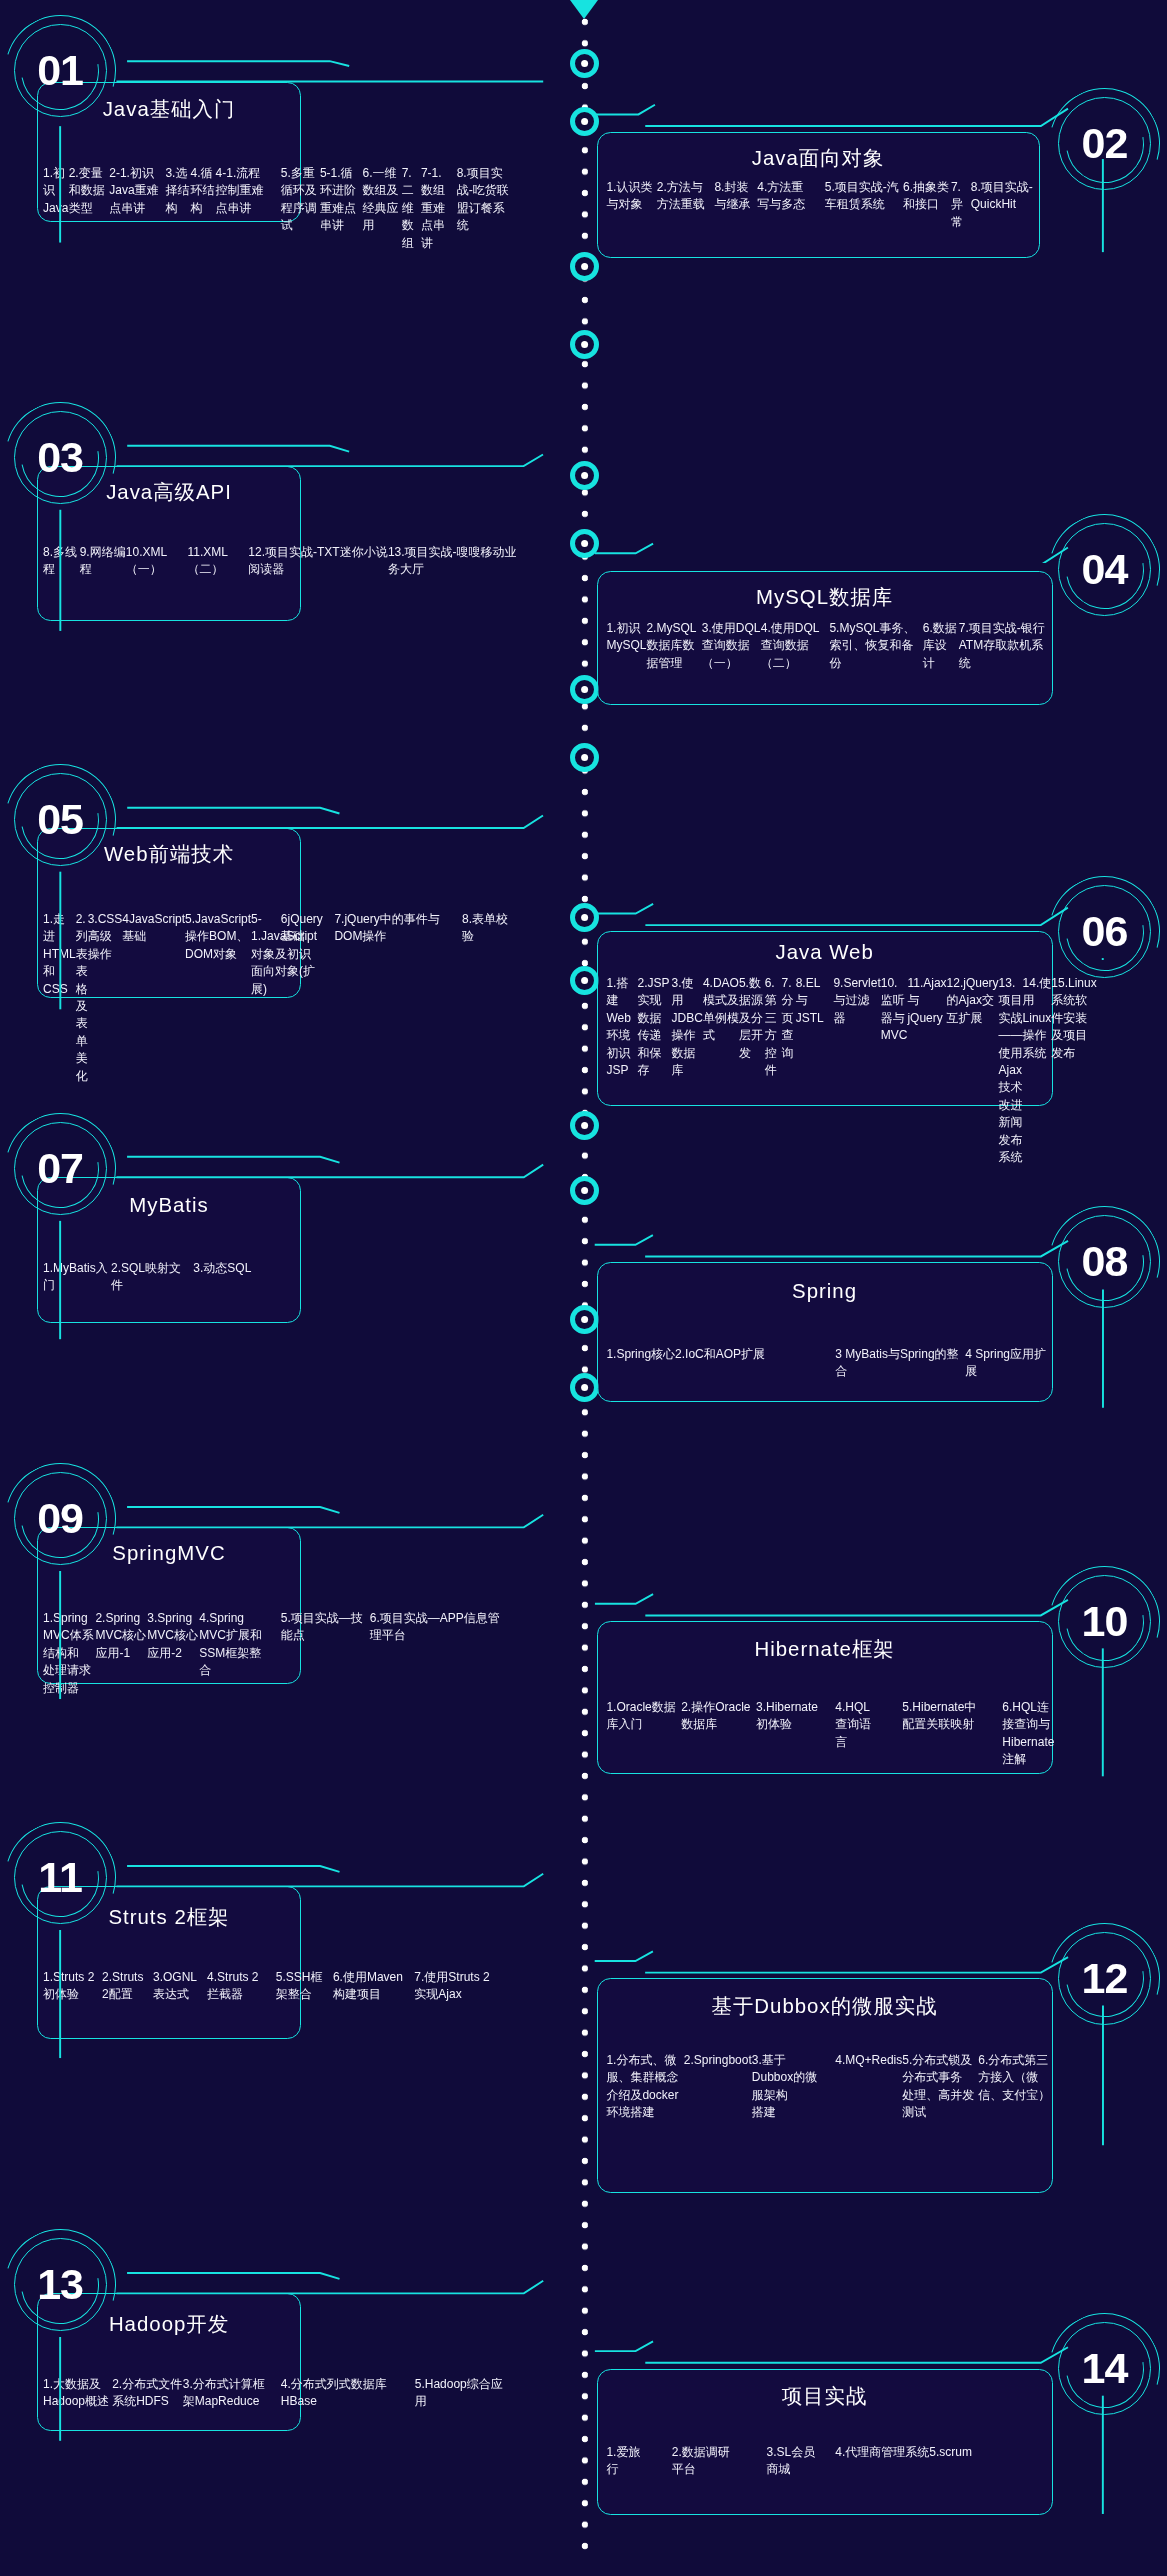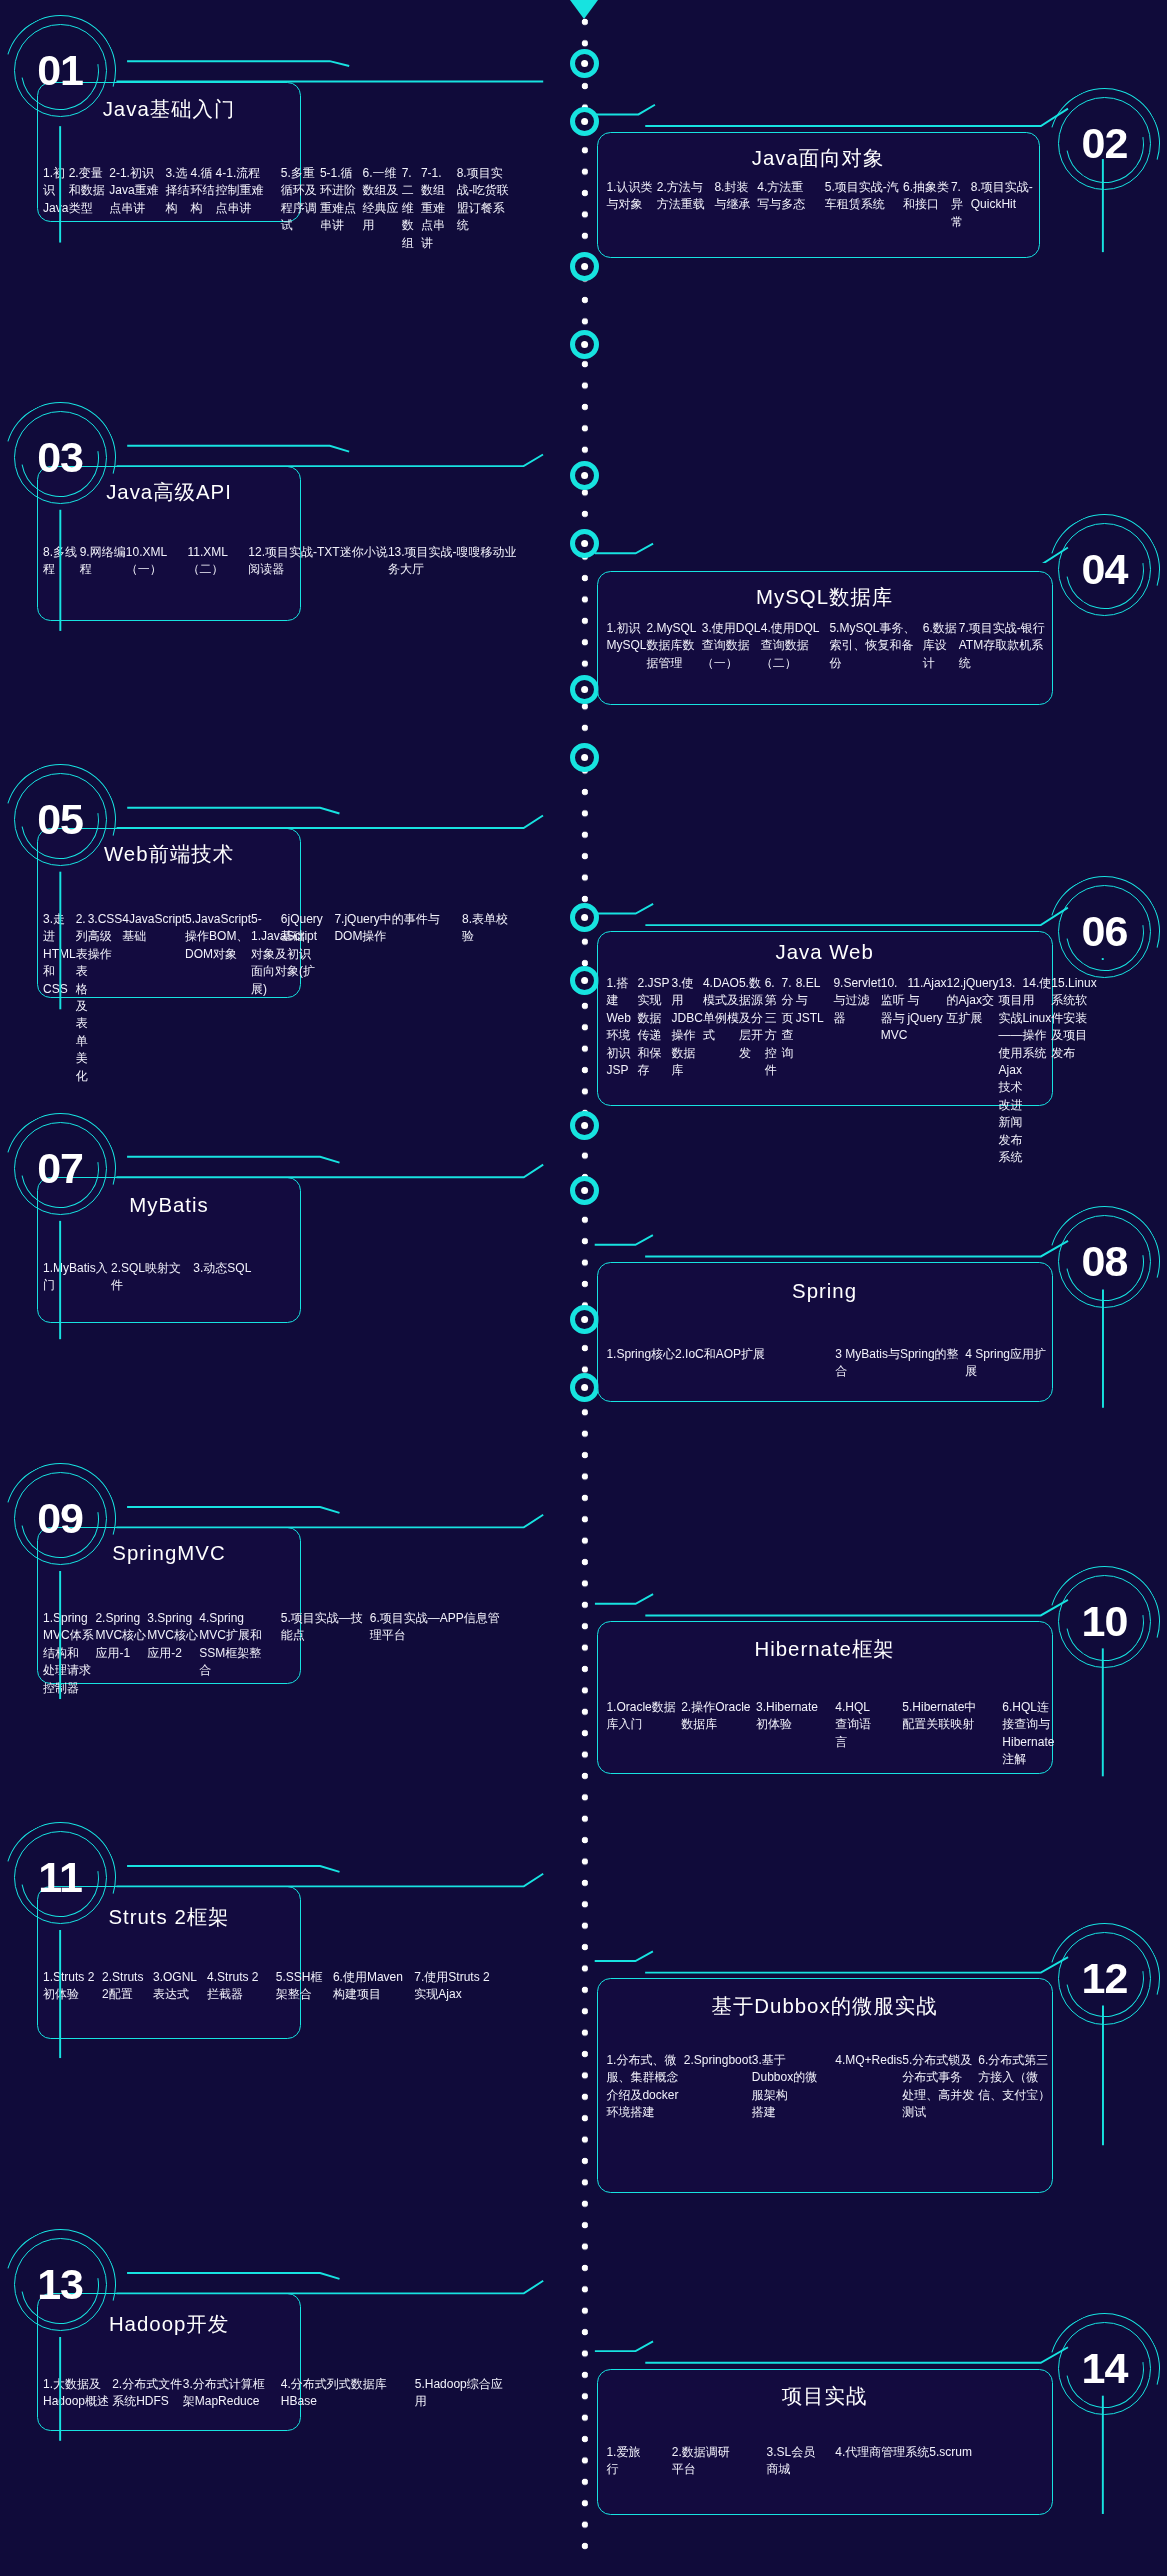--- a/index.html
+++ b/index.html
@@ -308,21 +308,21 @@
 <div class="section" style="left:0;top:767px;width:582px;height:252px;">
   <svg class="conn" style="left:0;top:0;" width="582" height="252" viewBox="0 0 600 260">
     <polyline points="131,42 330,42 350,48"></polyline>
     <polyline points="120,63 540,63 560,50"></polyline>
     <polyline points="62,108 62,250"></polyline>
   </svg>
   <div class="card" style="left:37px;top:61px;width:264px;height:170px;"></div>
   <div class="card-title" style="left:37px;top:73px;width:264px;">Web前端技术</div>
   <div class="cols" style="left:43px;top:144px;width:466px;">
     <div class="col semi" style="min-width:155px;">
-      <li>3.走进HTML和CSS</li>
+      <li>1.走进HTML和CSS</li>
       <li>2.列表表格及表单美化</li>
       <li>3.CSS高级操作</li>
       <li>4JavaScript基础</li>
       <li>5.JavaScript操作BOM、DOM对象</li>
       <li>5-1.JavaScript对象及初识面向对象(扩展)</li>
     </div>
     <div class="col semi" style="min-width:175px;">
       <li>6jQuery基础</li>
       <li>7.jQuery中的事件与DOM操作</li>
       <li>8.表单校验</li>

